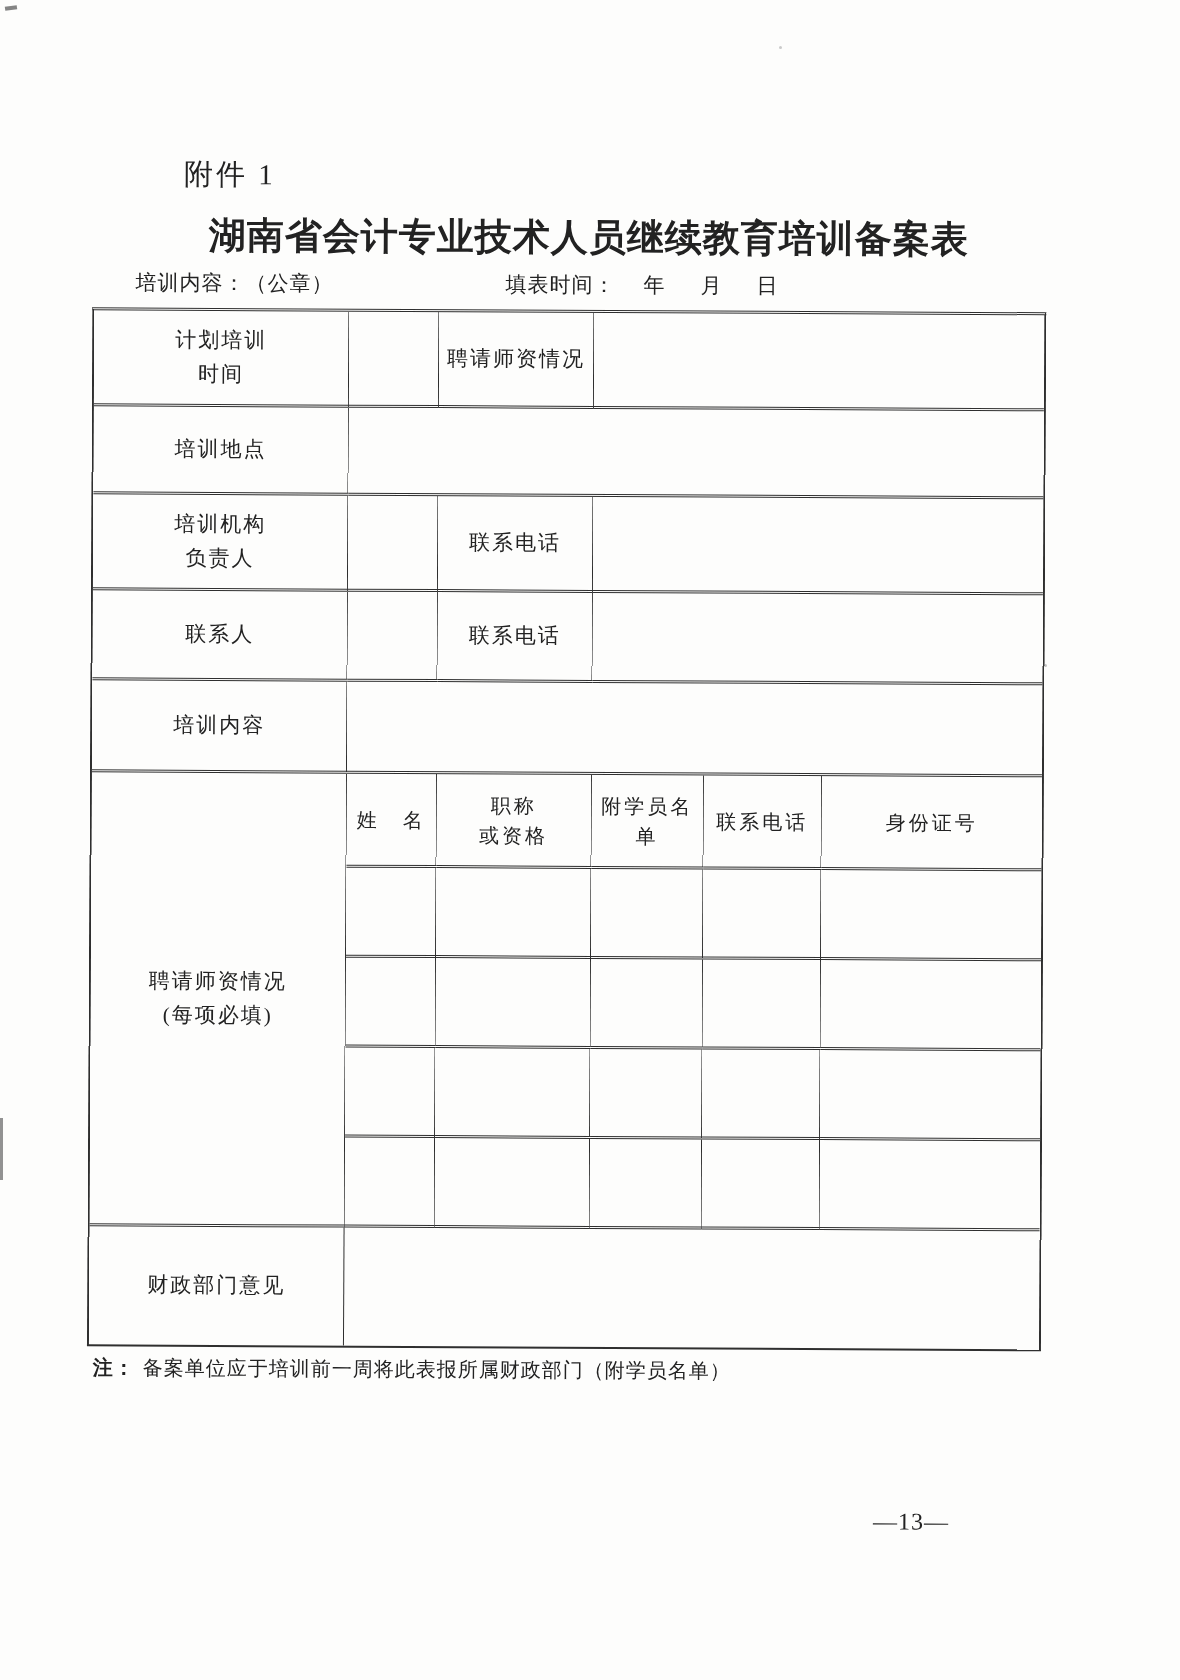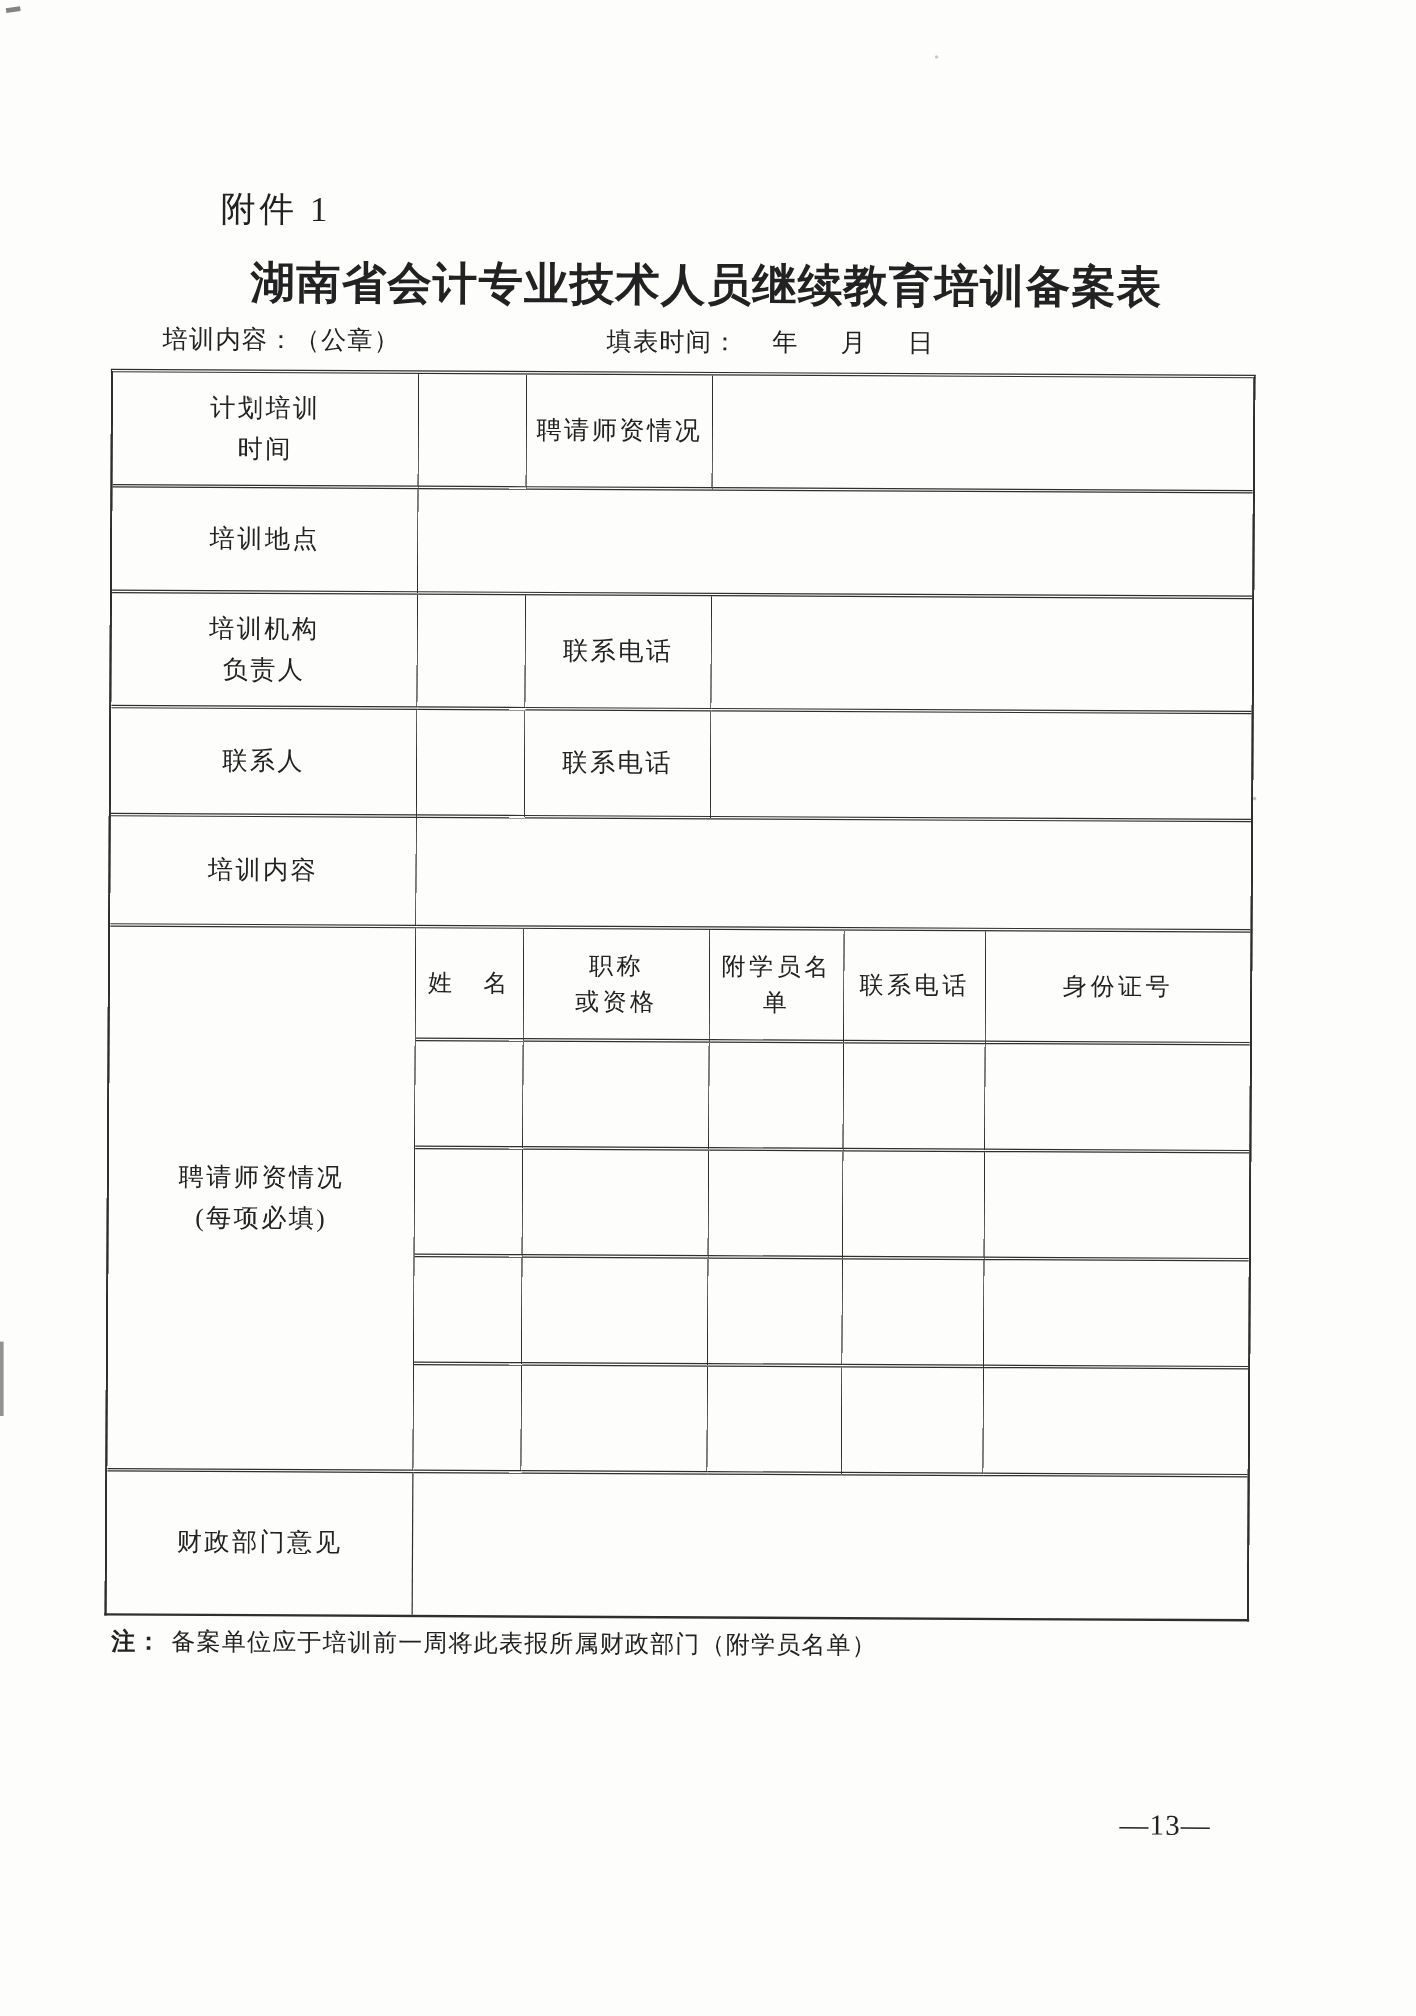--- a/index.html
+++ b/index.html
@@ -46,21 +46,21 @@
     white-space:pre-line; line-height:1.6;
   }
   td.thead { font-size:20px; letter-spacing:3px; white-space:pre-line; line-height:1.5; }
 
   .note {
     position:absolute; left:100px; top:1356px;
     font-size:20px; letter-spacing:1px; white-space:nowrap;
   }
   .note b { font-weight:700; margin-right:8px; }
   .pageno {
-    position:absolute; left:934px; top:1506px; width:90px;
+    position:absolute; left:874px; top:1506px; width:90px;
     text-align:center; font-size:24px; letter-spacing:1px;
   }
 
   
   .speck { position:absolute; background:#555; border-radius:50%; opacity:.65; }
   .sp1 { left:206px; top:331px; width:4px; height:4px; }
   .sp2 { left:779px; top:46px;  width:3px; height:3px; opacity:.3; }
   .sp3 { left:1044px; top:664px; width:3px; height:3px; opacity:.35; }
   .edge-sliver { position:absolute; left:0; top:1118px; width:3px; height:62px; background:#3a3a3a; opacity:.55; }
   .corner-mark { position:absolute; left:5px; top:6px; width:12px; height:4px; background:#333; opacity:.6; transform:rotate(-8deg); }

